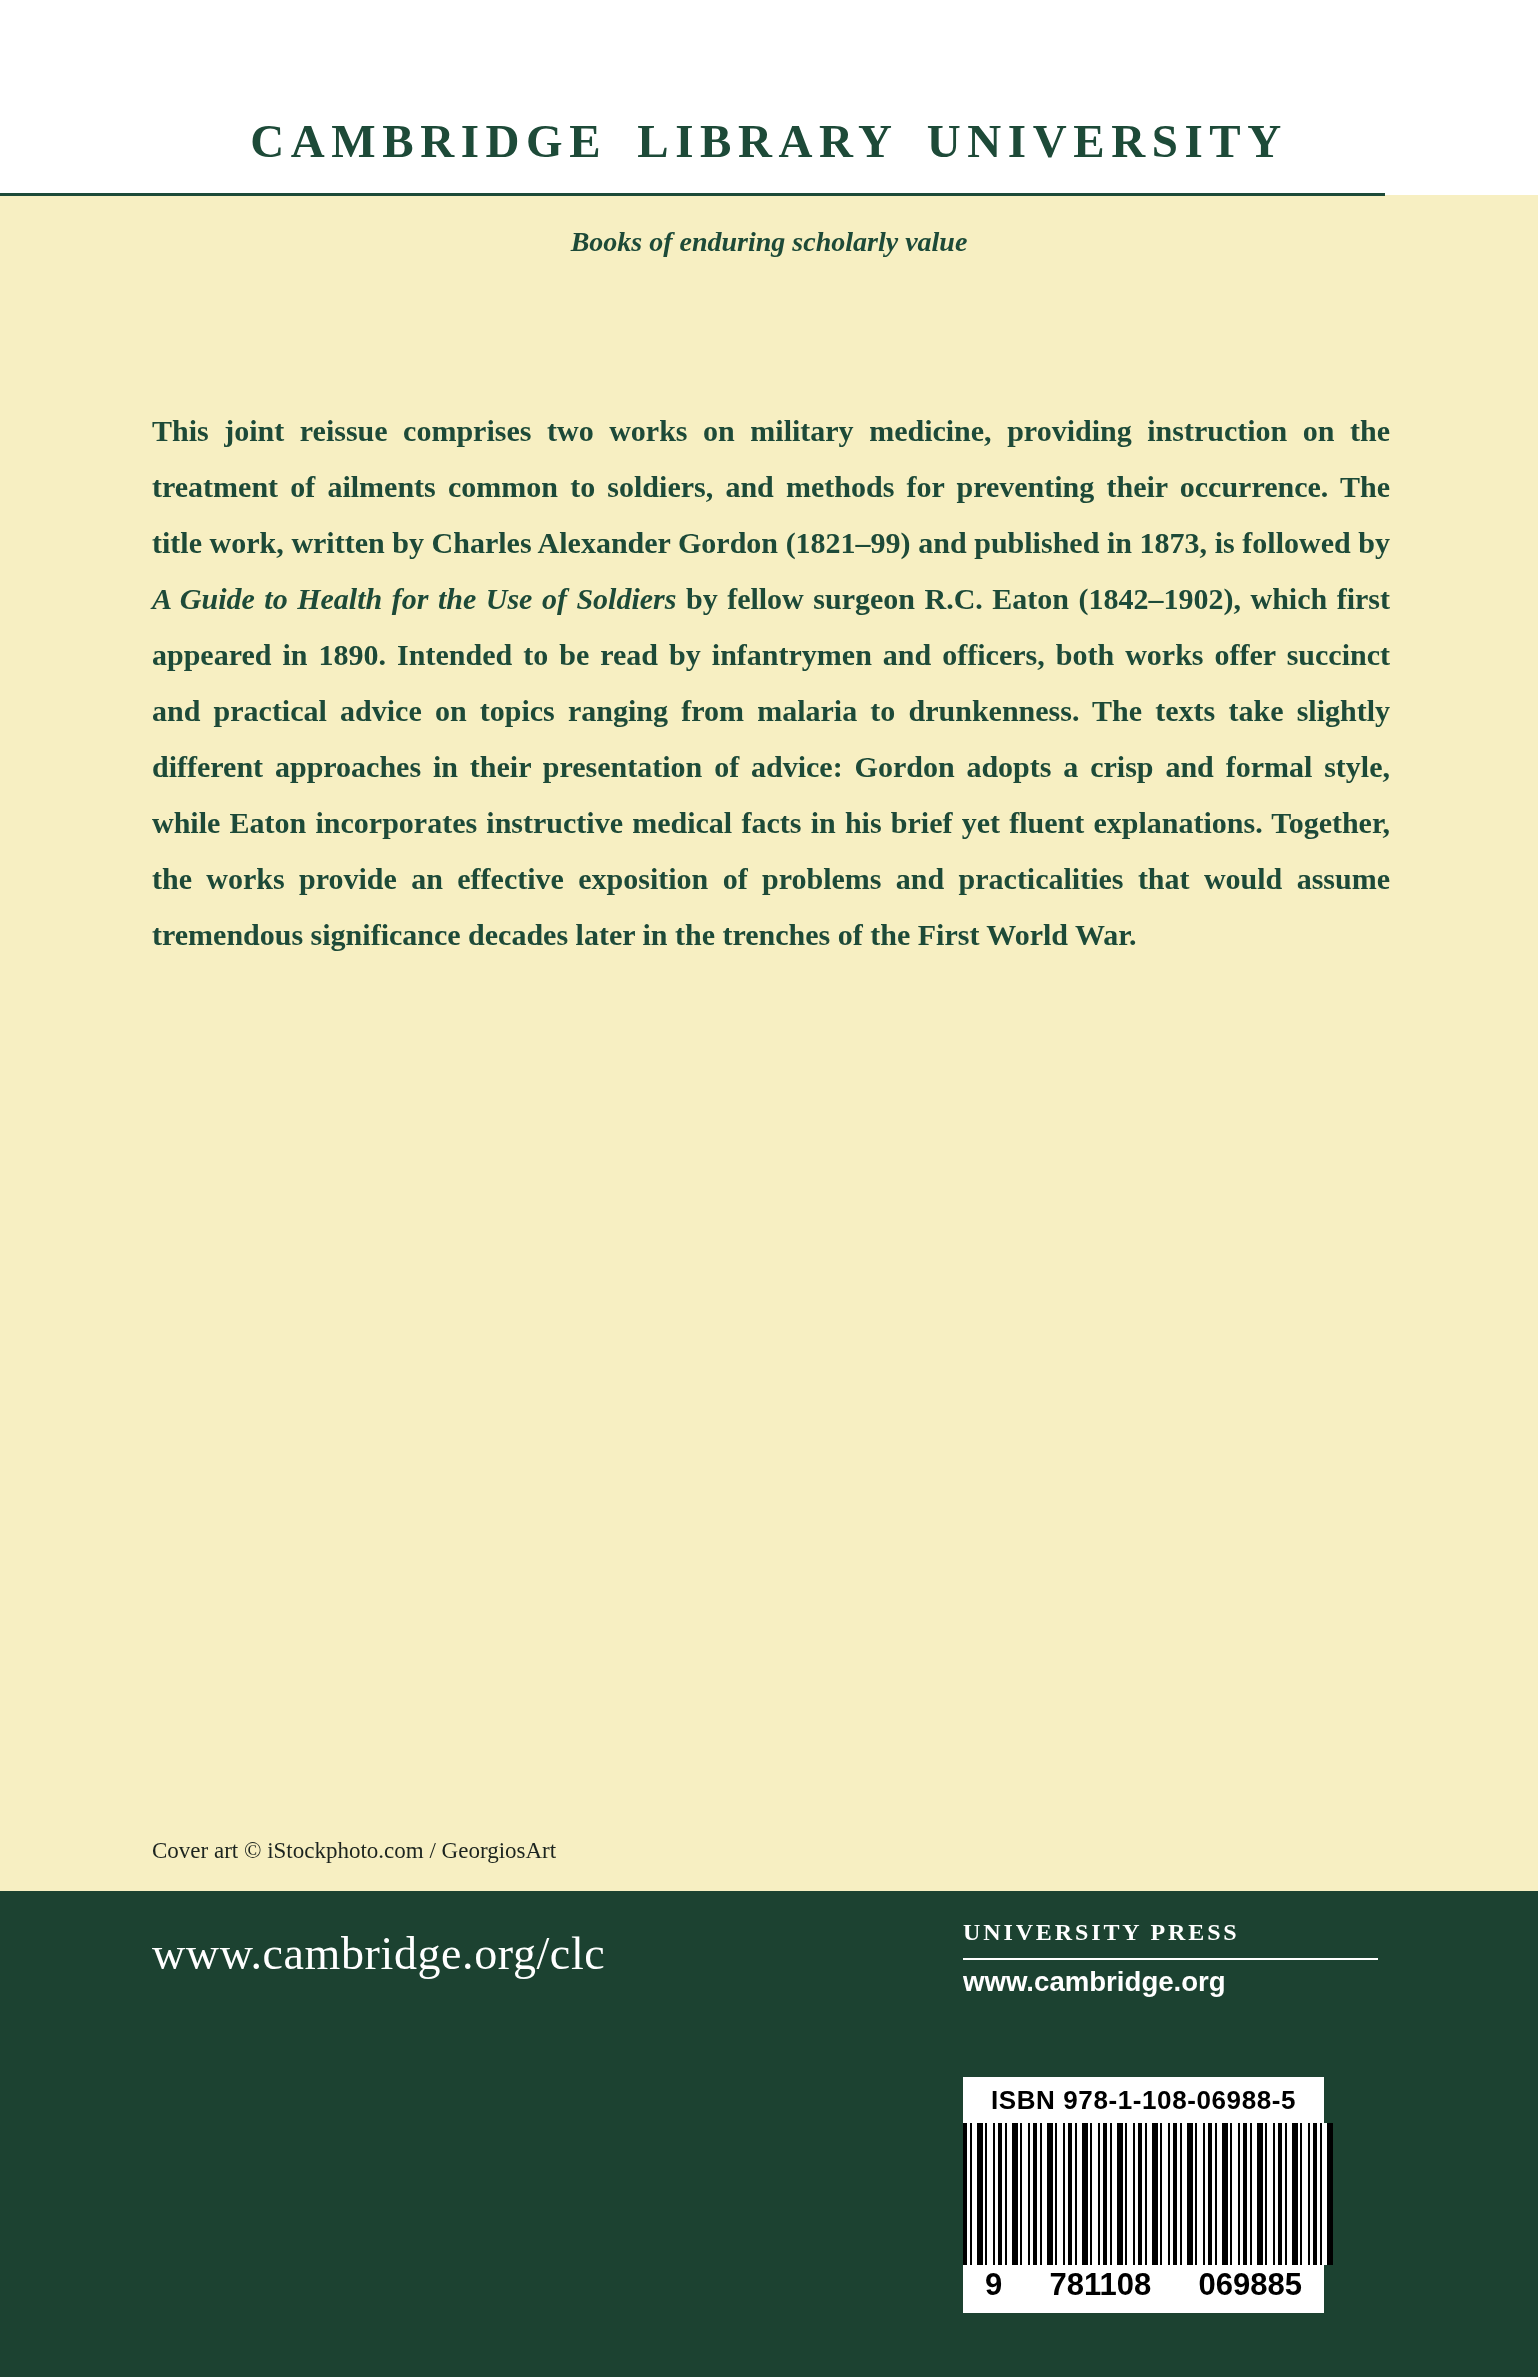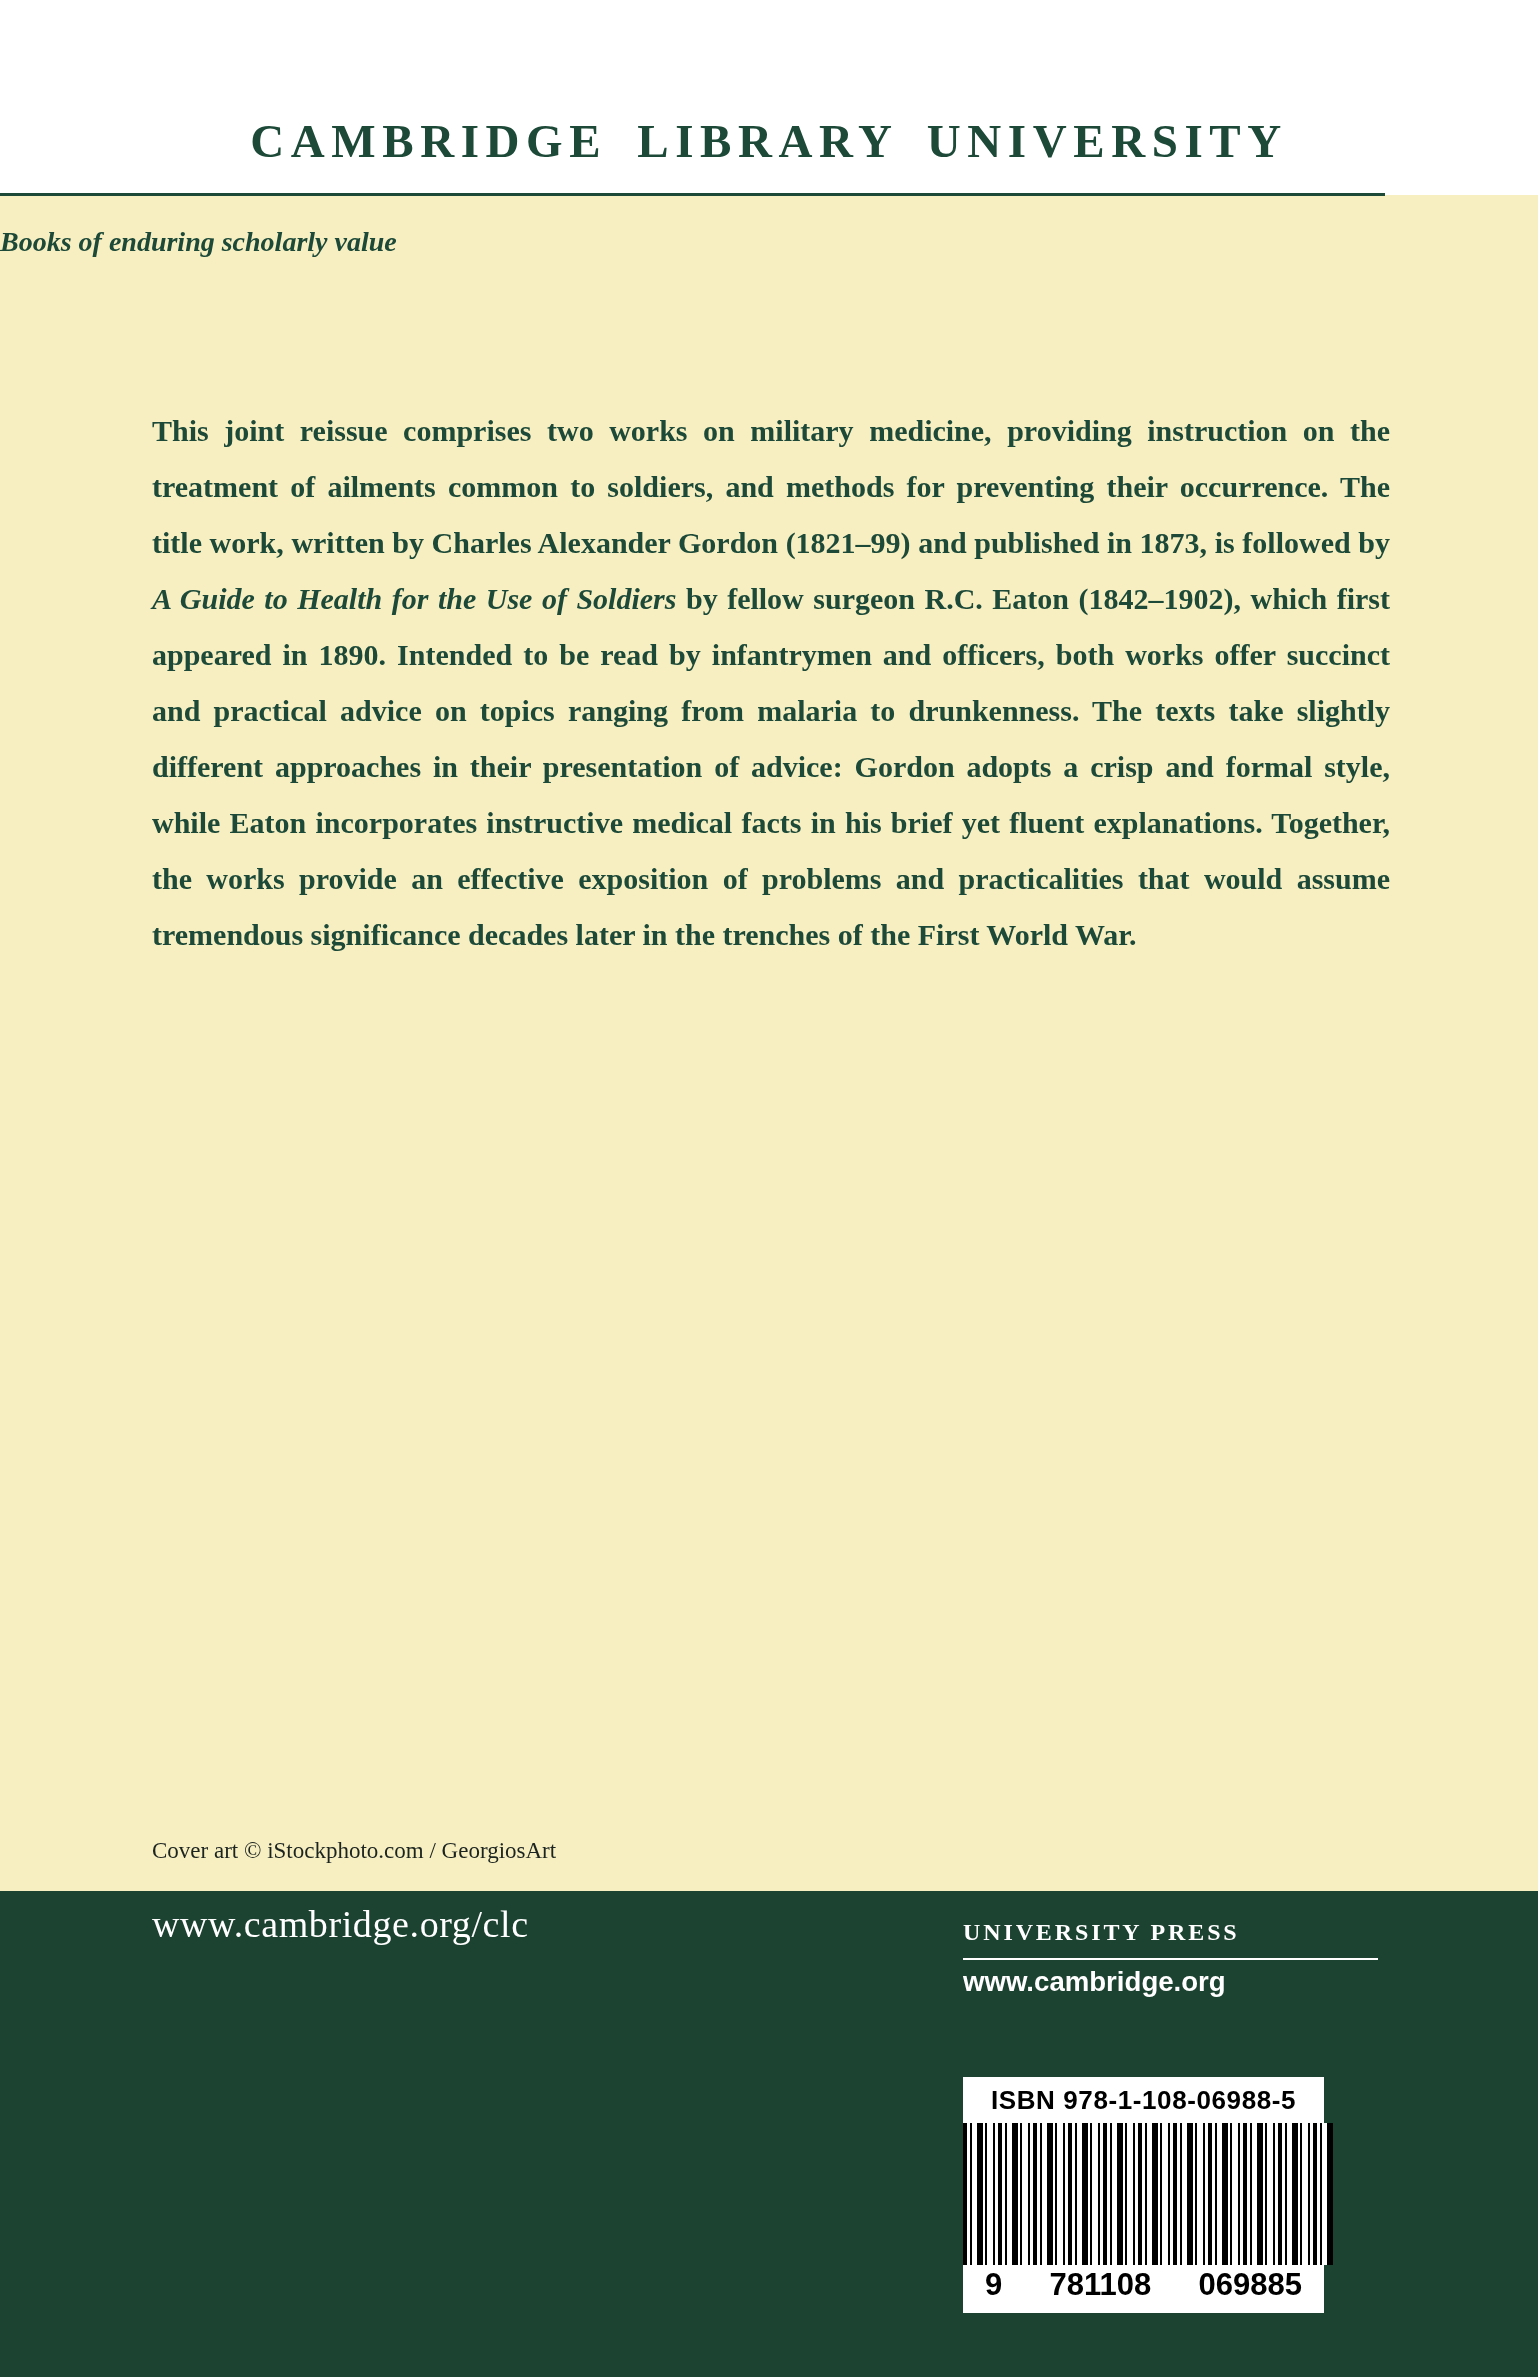--- a/index.html
+++ b/index.html
@@ -28,21 +28,21 @@
     letter-spacing:0.14em;word-spacing:0.25em;
     color:var(--green);
   }
   .header-rule{
     position:absolute;top:193px;left:0;
     width:1385px;height:2.6px;
     background:var(--green);
   }
   .tagline{
     position:absolute;top:226px;left:0;width:100%;
-    text-align:left;
+    text-align:center;
     font-style:italic;font-weight:bold;
     font-size:28px;
     color:var(--green);
   }
   .blurb{
     position:absolute;top:403px;left:152px;width:1238px;
     font-size:30px;line-height:56px;
     color:var(--green);
     text-align:justify;
     font-weight:bold;
@@ -52,22 +52,22 @@
     position:absolute;top:1838px;left:152px;
     font-size:23px;
     color:#1c241f;
   }
   .band{
     position:absolute;top:1891px;left:0;width:100%;height:487px;
     background:var(--band);
     color:#ffffff;
   }
   .clc-url{
-    position:absolute;top:11px;left:152px;
-    font-size:38px;
+    position:absolute;top:36px;left:152px;
+    font-size:46px;
     letter-spacing:0.6px;
   }
   .press{
     position:absolute;top:9px;left:963px;width:415px;
   }
   .press-name{
     font-size:59px;font-weight:bold;
     letter-spacing:1.3px;line-height:1.0;
   }
   .press-subtitle{

